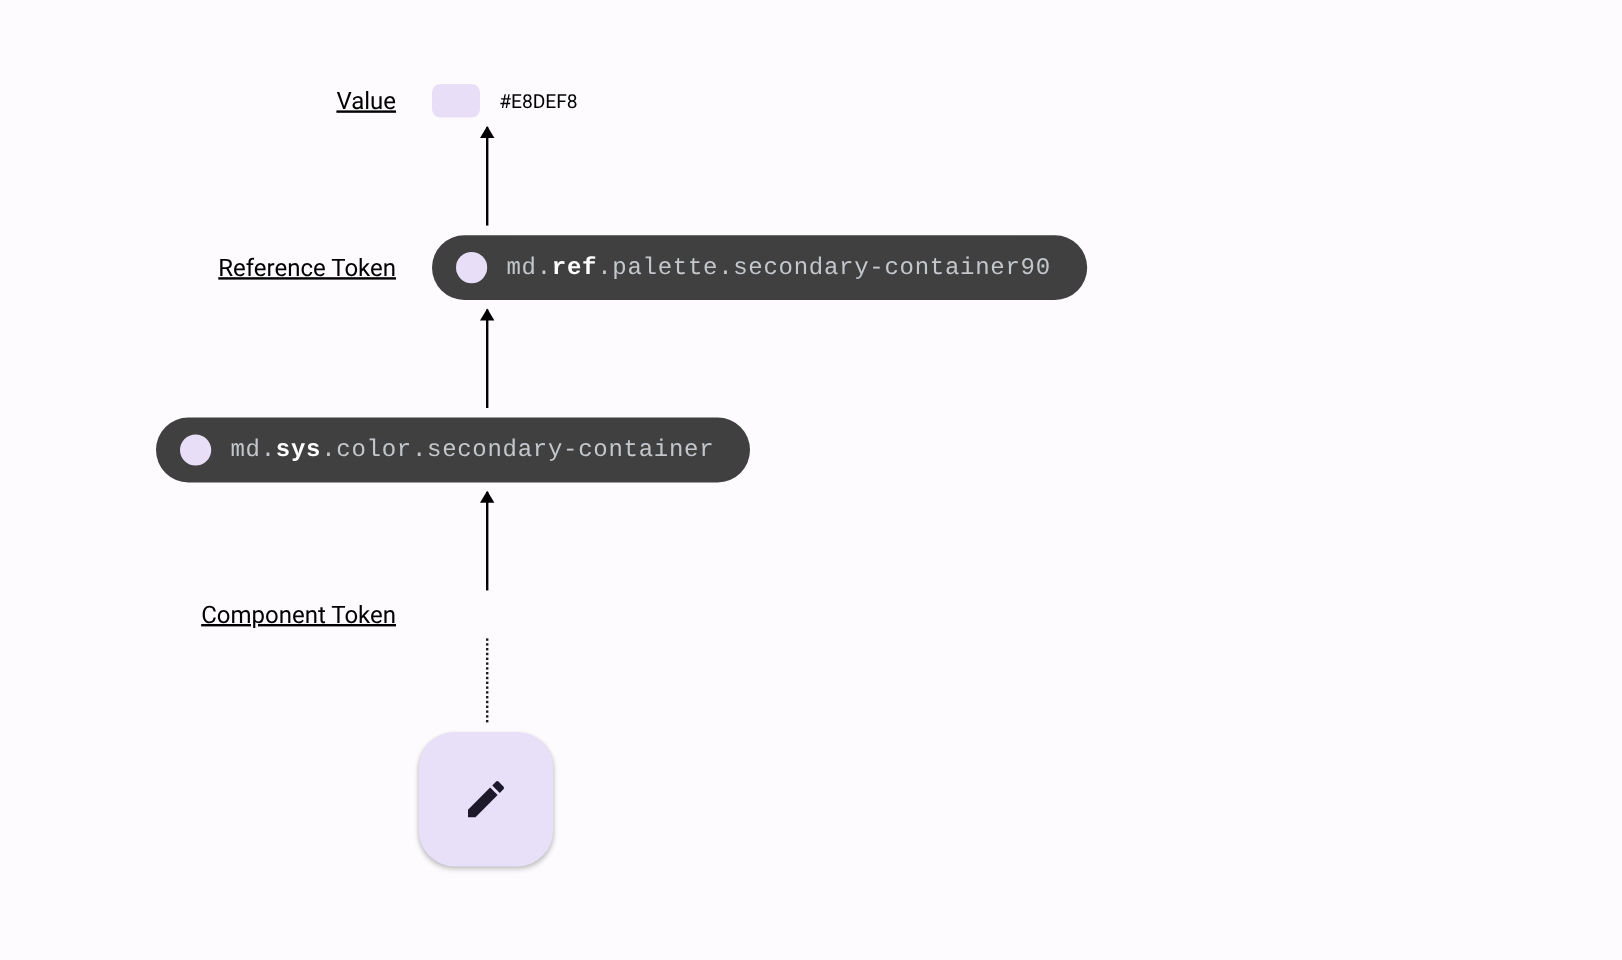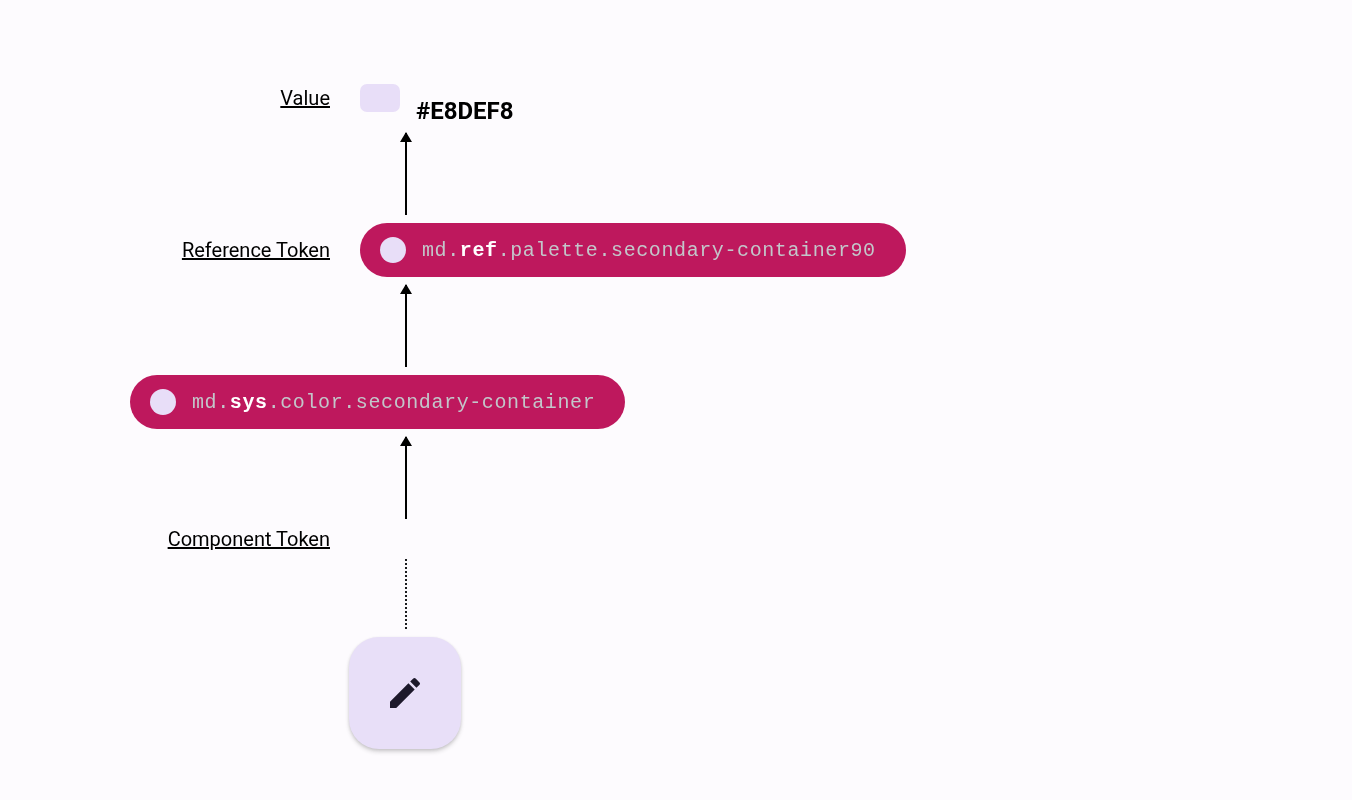--- a/index.html
+++ b/index.html
@@ -36,30 +36,29 @@
       display: flex;
       align-items: center;
       gap: 16px;
     }
     .swatch {
       width: 40px;
       height: 28px;
       border-radius: 7px;
     }
     .hex {
-      font-size: 24px;
-      font-weight: 700;
+      font-size: 16px;
+      font-weight: 400;
       color: #000;
-      margin-top: 27px;
     }
     .pill {
       display: flex;
       align-items: center;
       gap: 16px;
-      background: #be185d;
+      background: #404040;
       border-radius: 50px;
       padding: 14px 30px 14px 20px;
       text-align: center;
     }
     .pill-nocircle {
       padding-left: 30px;
     }
     .circle {
       width: 26px;
       height: 26px;

